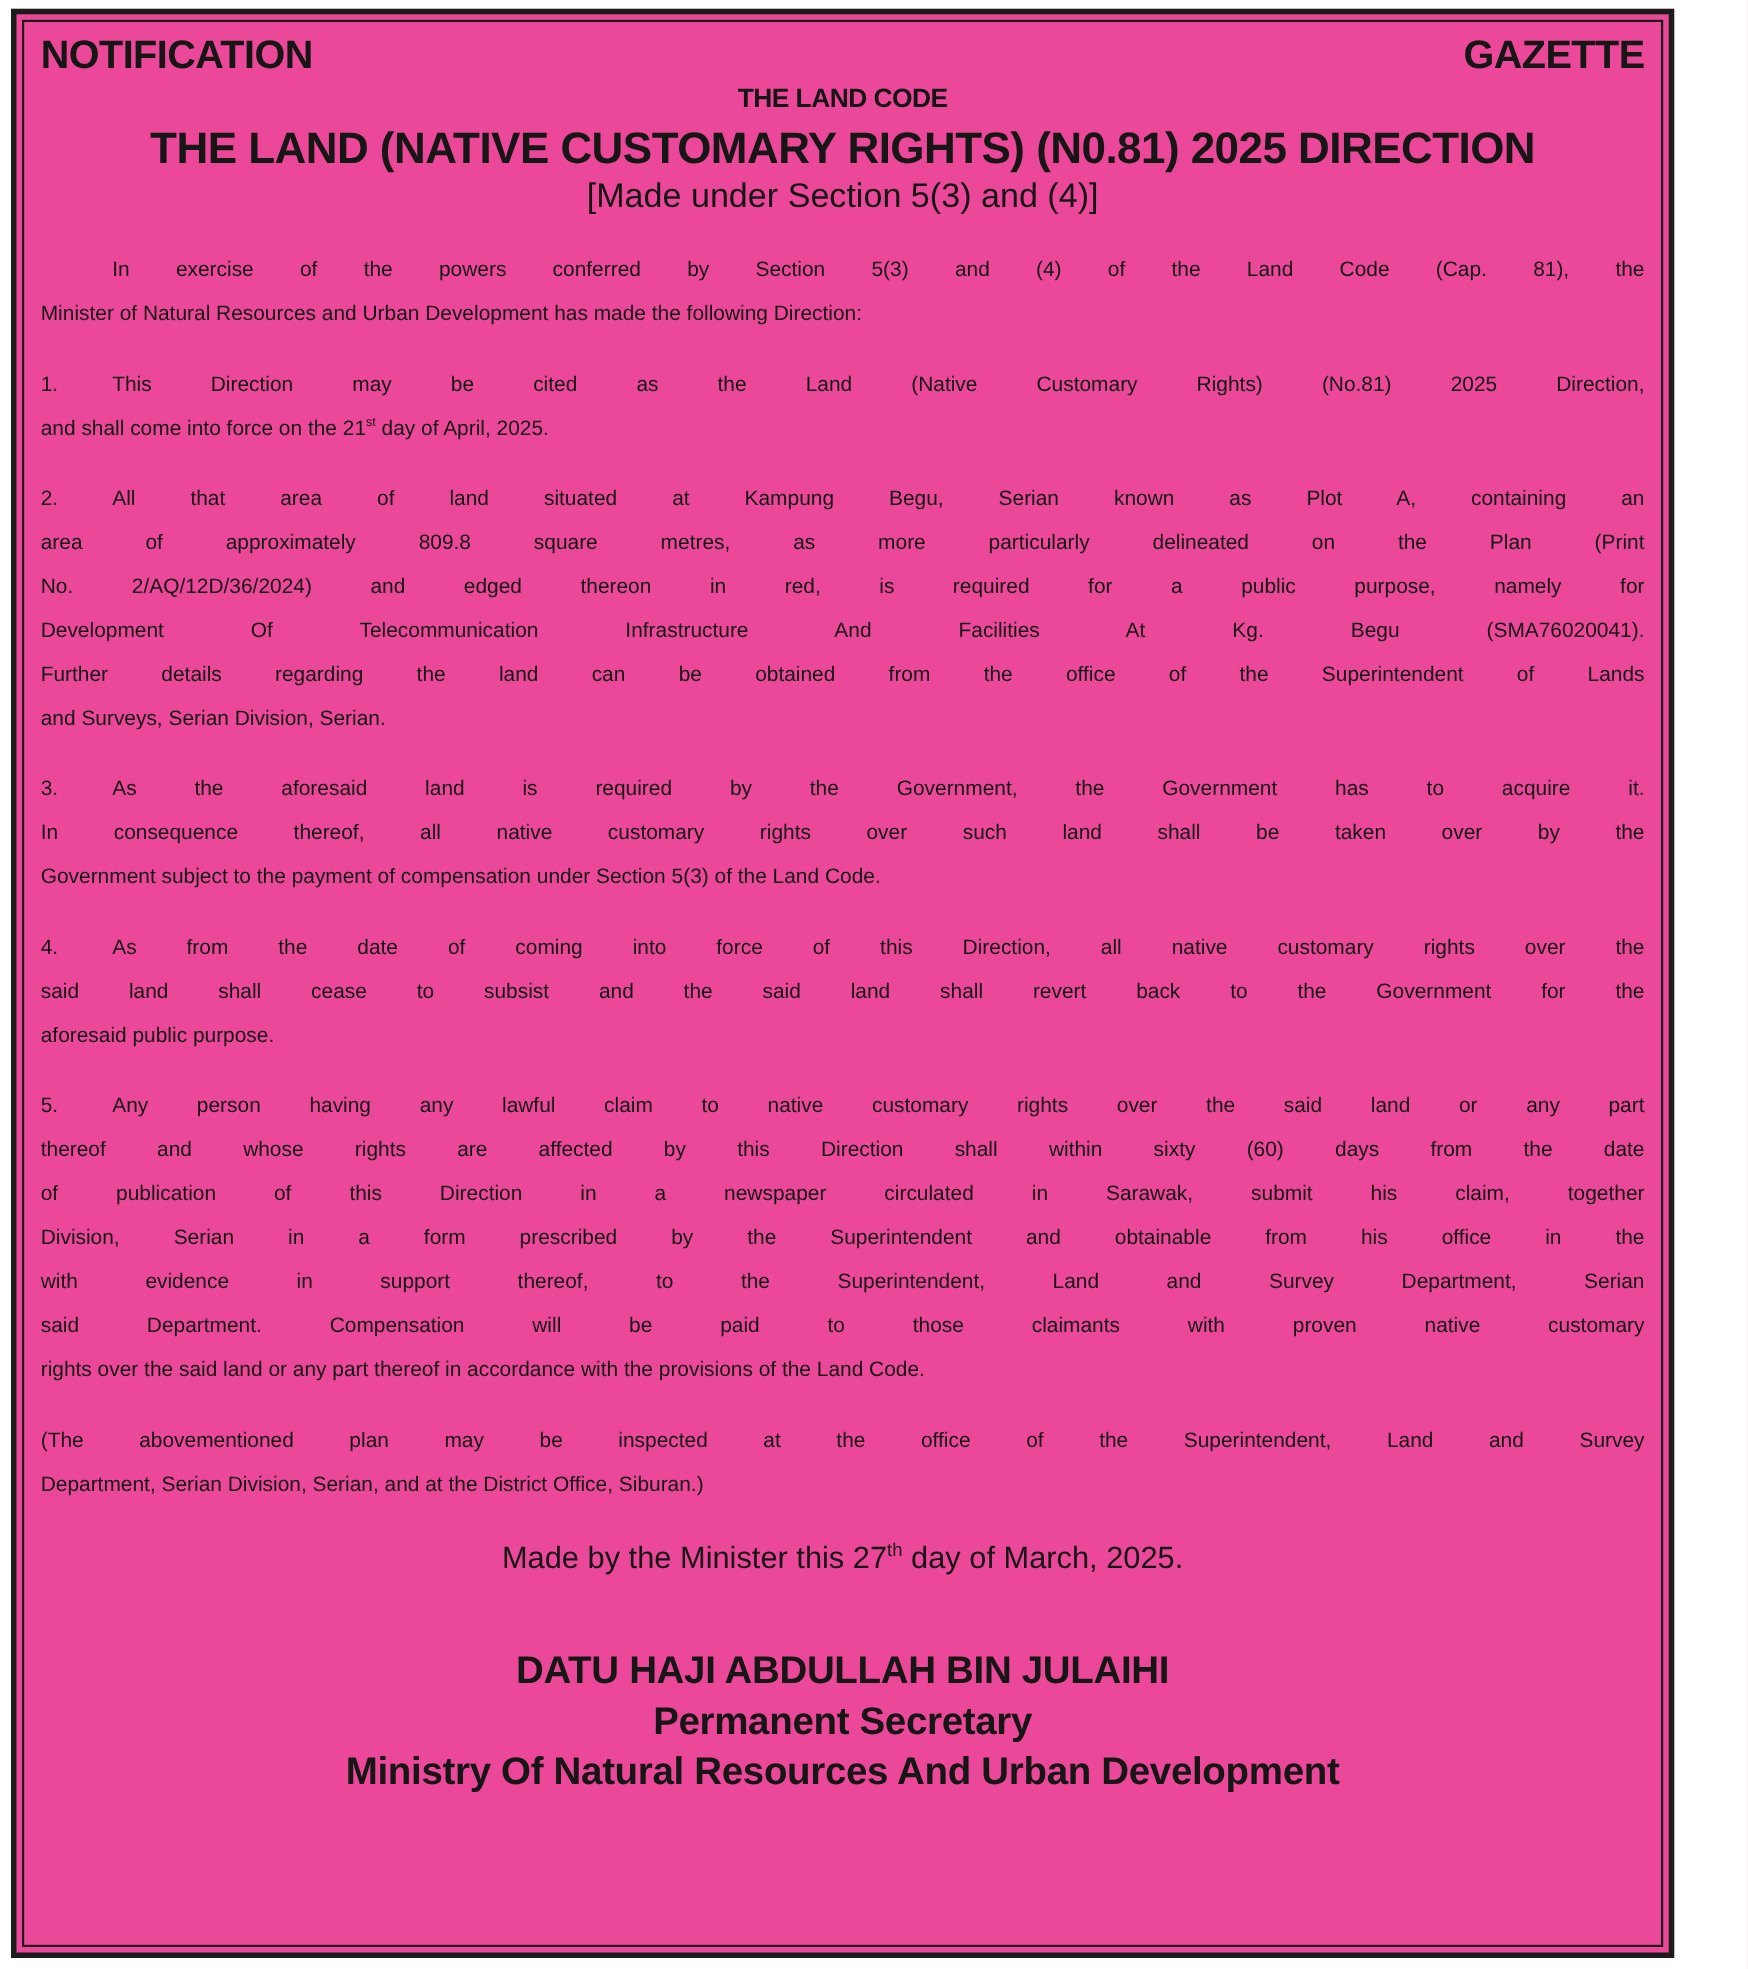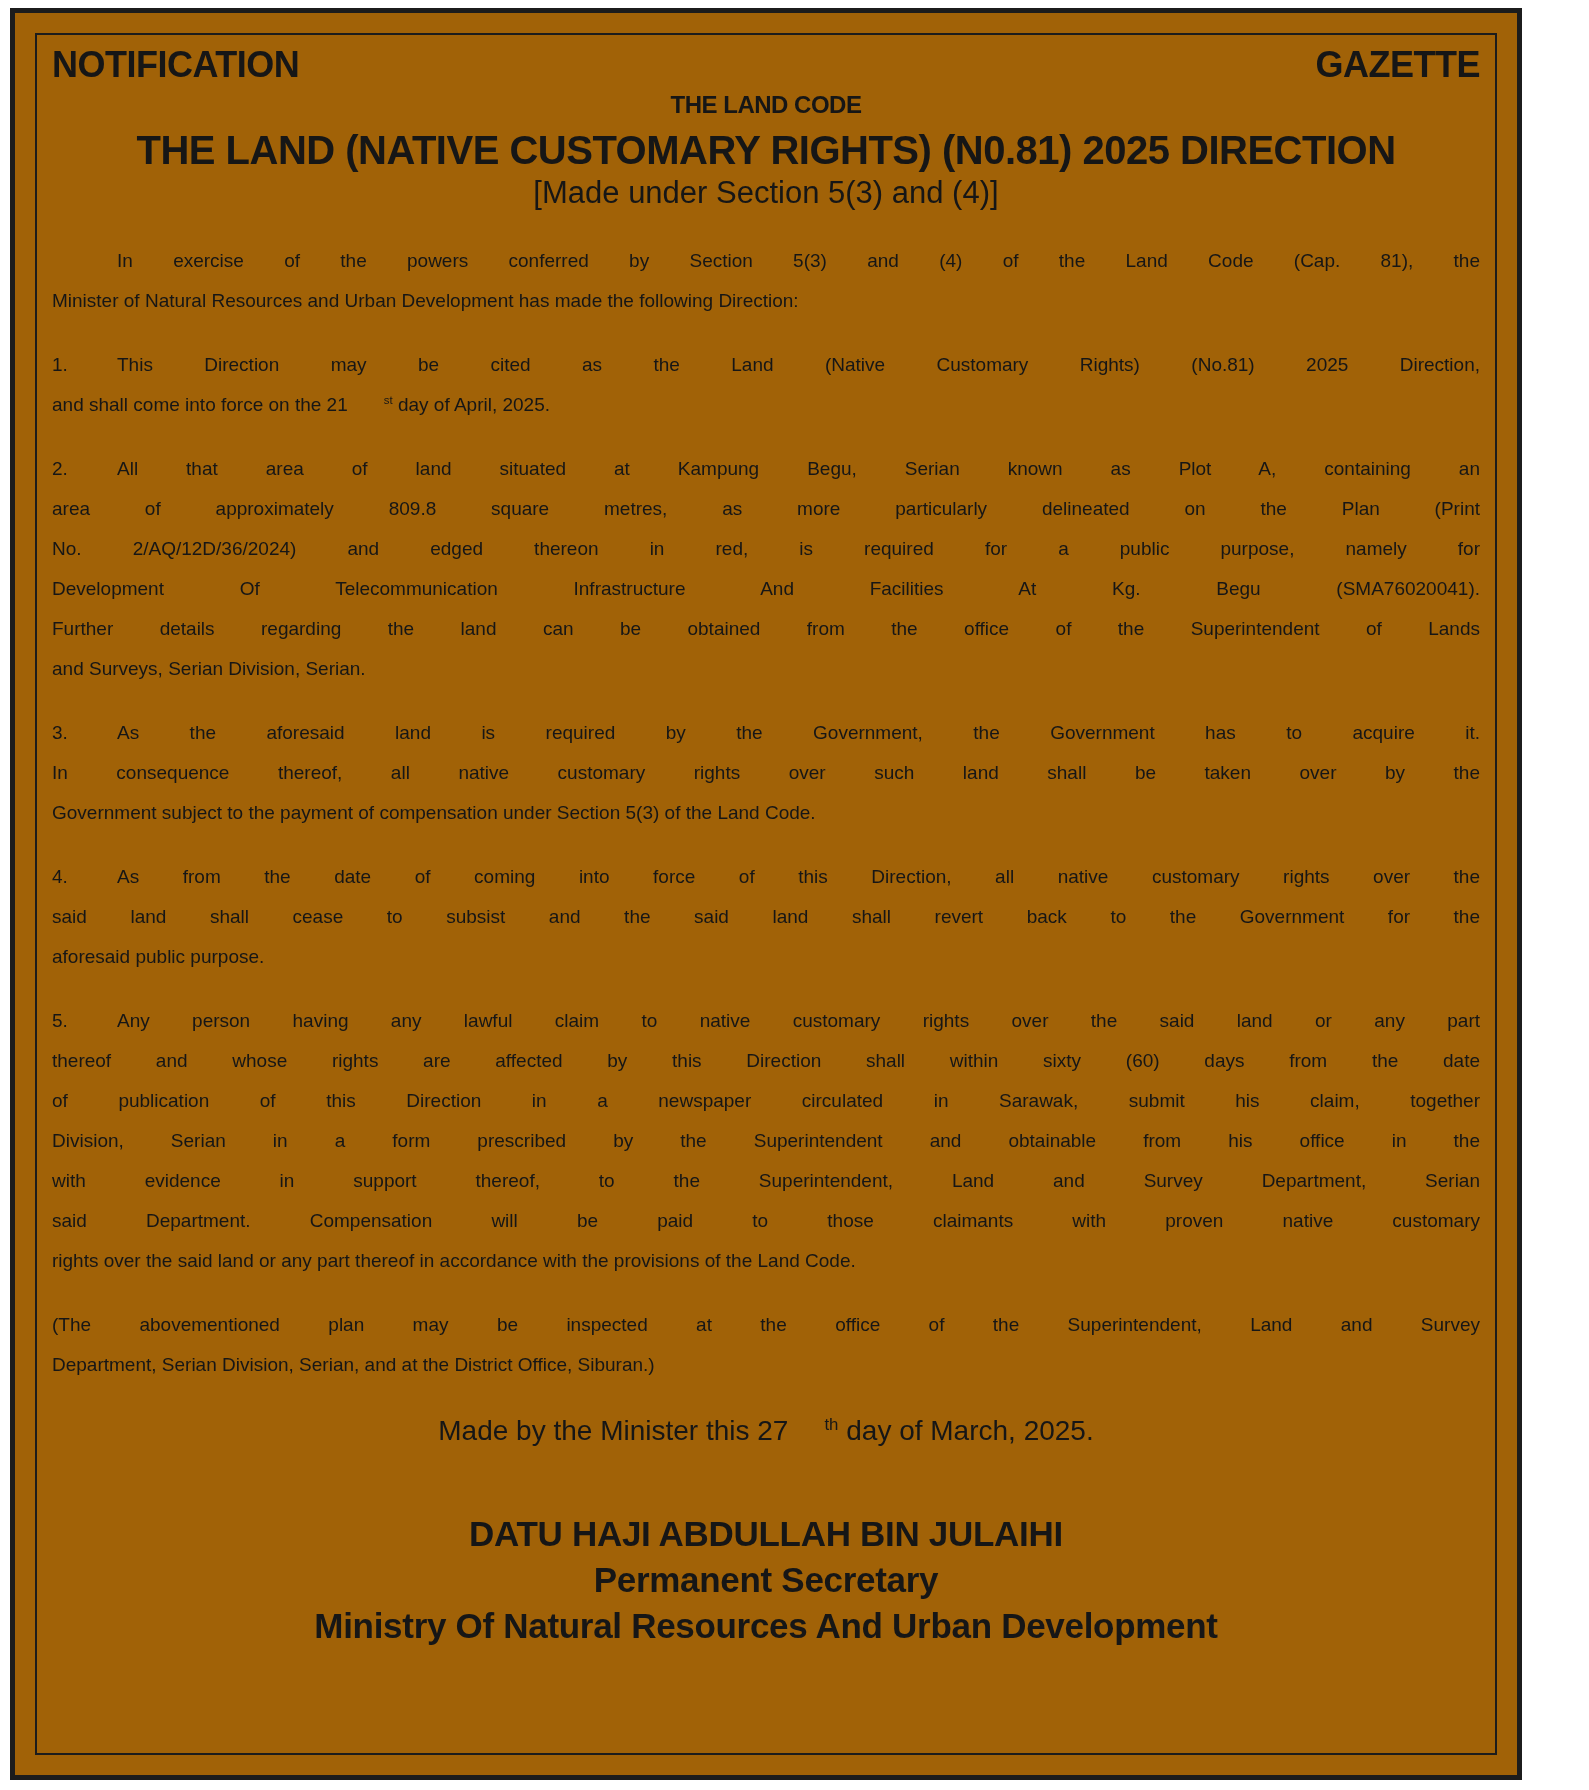--- a/index.html
+++ b/index.html
@@ -9,22 +9,22 @@
     height: 1790px;
     background: #ffffff;
     color: #161616;
     font-family: "Liberation Sans", sans-serif;
     -webkit-font-smoothing: antialiased;
   }
   .frame-outer {
     margin: 8px 67px 10px 10px;
     height: 1772px;
     border: 5px solid #1c1c1c;
-    padding: 20px;
-    background: #a16207;
+    padding: 5px;
+    background: #ec4899;
   }
   .frame-inner {
     height: 100%;
     border: 2px solid #1c1c1c;
     padding: 10px 15px 0 15px;
     overflow: hidden;
   }
 
   .masthead {
     display: flex;
@@ -70,21 +70,20 @@
 
   .num, .ind {
     display: inline-block;
     width: 65px;
   }
 
   sup {
     font-size: 0.6em;
     line-height: 0;
     vertical-align: super;
-    margin-left: 36px;
   }
 
   .made-by {
     font-size: 28px;
     line-height: 40px;
     margin-top: 26px;
     text-align: center;
   }
 
   .signature {

